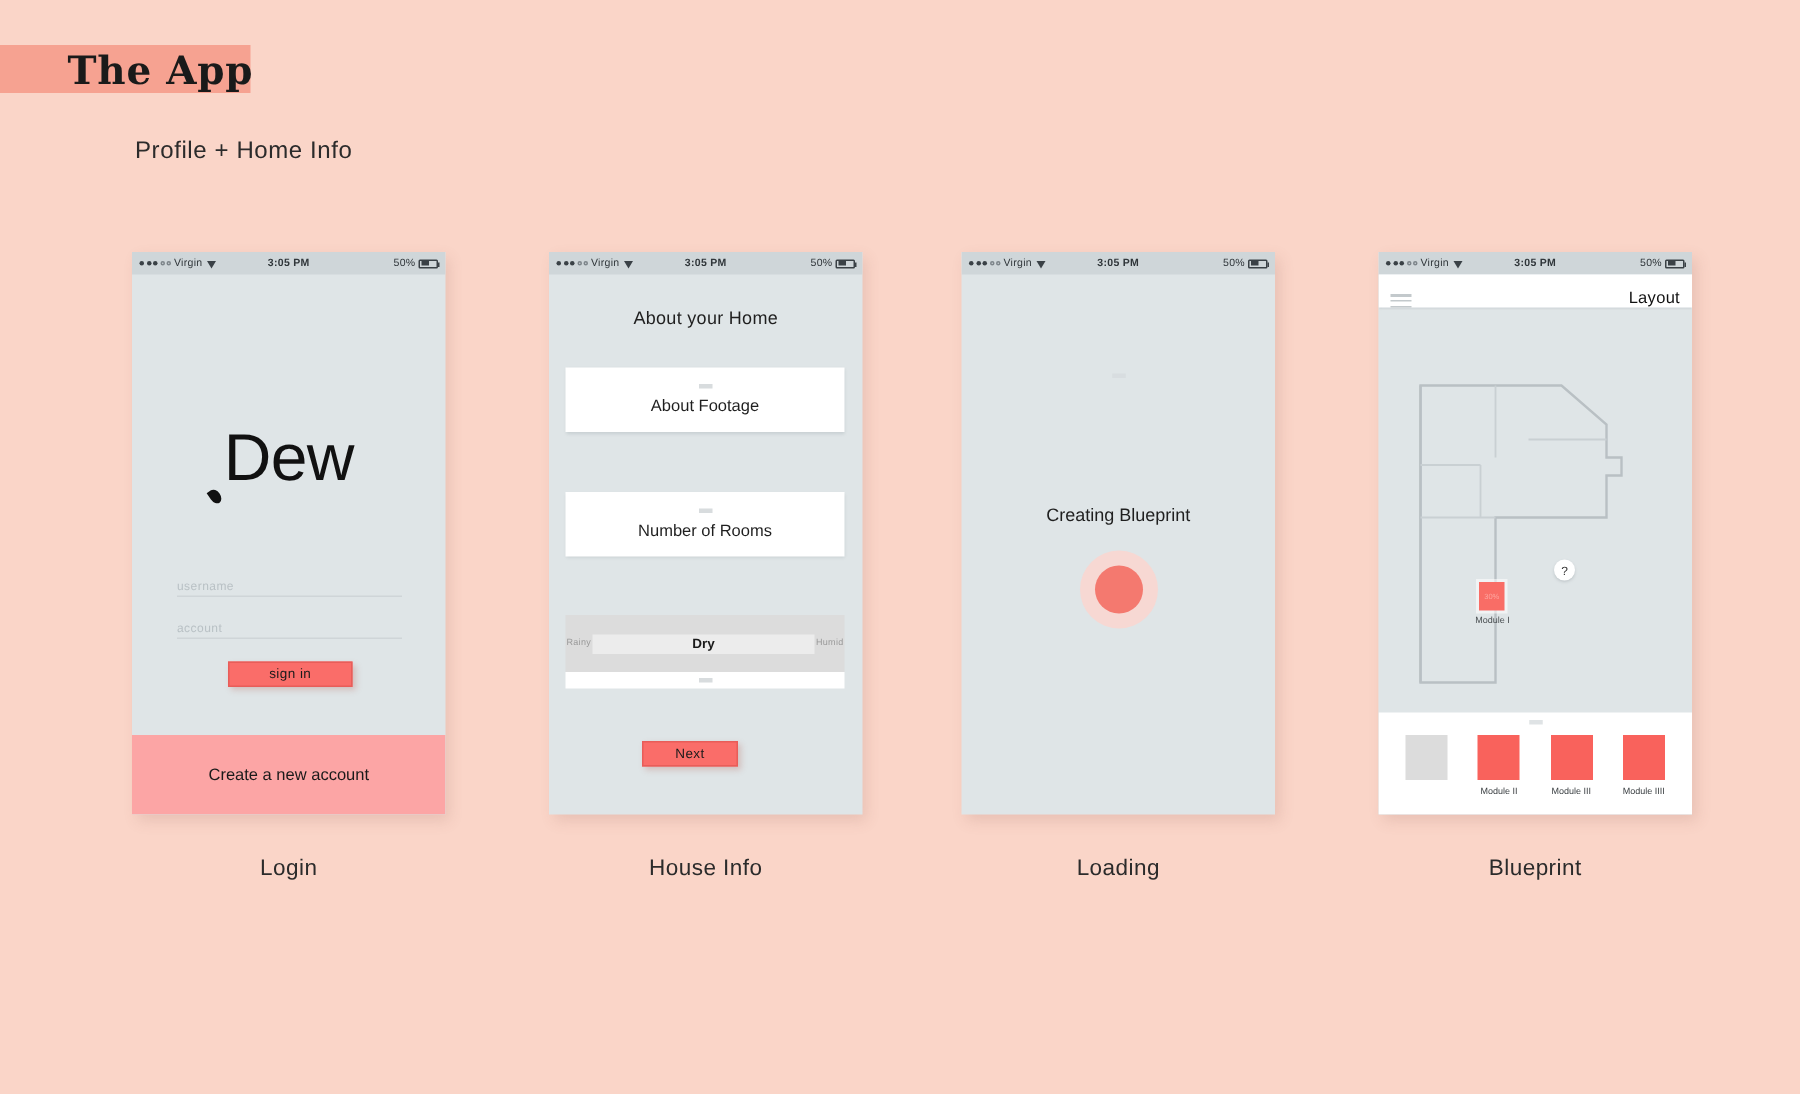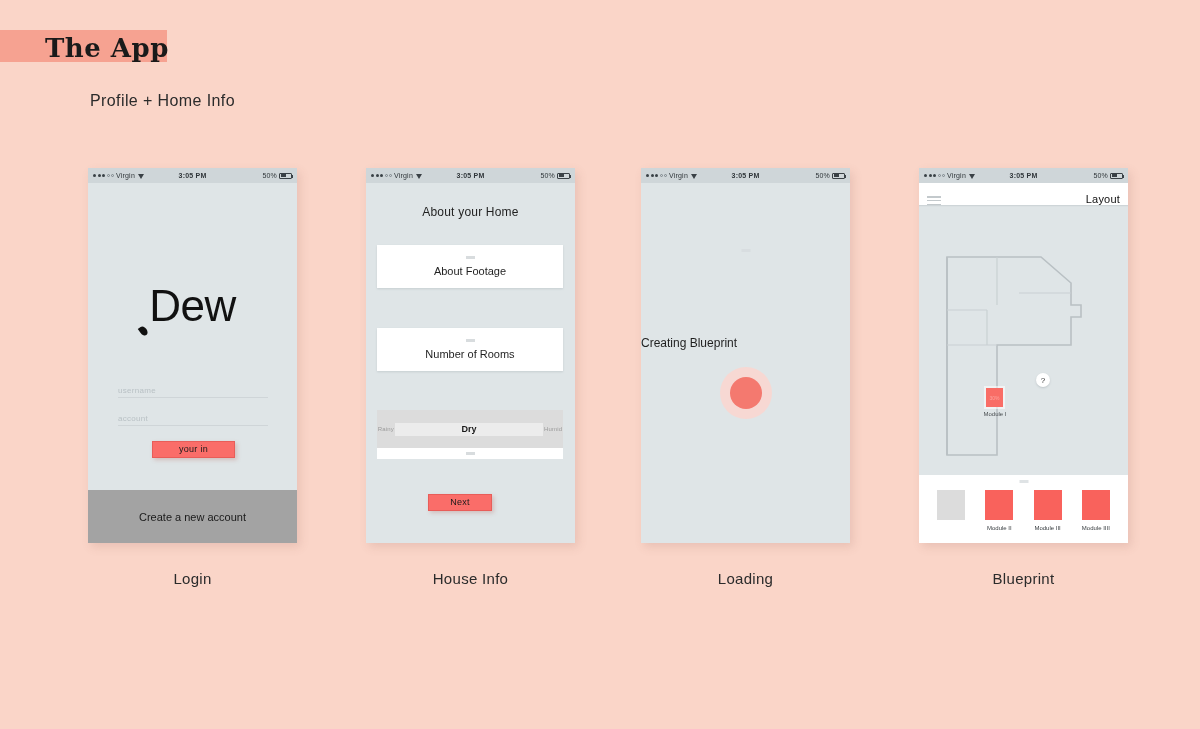--- a/index.html
+++ b/index.html
@@ -153,21 +153,21 @@
     text-align: center;
     box-shadow: 2px 2px 4px rgba(180,90,80,0.28);
     cursor: pointer;
   }
   #signin-button {
     position: absolute; left: 64px; top: 258px;
     width: 83px; height: 17px; line-height: 15px;
   }
   .login-footer {
     position: absolute; bottom: 0; left: 0; right: 0;
-    height: 53px; background: #a3a3a3;
+    height: 53px; background: #fca5a5;
     display: flex; align-items: center; justify-content: center;
     font-size: 11px; color: #1a1a1a; font-weight: 300;
   }
 
   
   .house-body { position: relative; height: 360px; }
   .screen-title {
     text-align: center; font-size: 12px; color: #1f1f1f;
     font-weight: 300; padding-top: 22px; letter-spacing: 0.2px;
   }
@@ -209,21 +209,21 @@
   }
 
   
   .loading-body { position: relative; height: 360px; }
   .tiny-tick {
     position: absolute; left: 50%; top: 66px; transform: translateX(-50%);
     width: 9px; height: 3px; background: #d8dde0;
   }
   .loading-text {
     position: absolute; left: 0; right: 0; top: 153px;
-    text-align: left; font-size: 12px; color: #1f1f1f; font-weight: 300;
+    text-align: center; font-size: 12px; color: #1f1f1f; font-weight: 300;
   }
   .spinner {
     position: absolute; left: 50%; top: 184px; transform: translateX(-50%);
     width: 52px; height: 52px; border-radius: 50%;
     background: #f7d8d3;
     display: flex; align-items: center; justify-content: center;
   }
   .spinner-core {
     width: 32px; height: 32px; border-radius: 50%; background: #f4796f;
   }
@@ -310,21 +310,21 @@
 
   <div class="login-body">
     <div class="logo-wrap">
       <span class="logo">
         <span class="droplet"></span>
         <span>Dew</span>
       </span>
     </div>
     <div class="field" id="field-username">username</div>
     <div class="field" id="field-password">account</div>
-    <div class="btn-coral" id="signin-button">your in</div>
+    <div class="btn-coral" id="signin-button">sign in</div>
     <div class="login-footer">Create a new account</div>
   </div>
 </div>
 <div class="caption" id="cap-login">Login</div>
 
 <div class="phone" id="phone-house">
   <div class="statusbar">
     <div class="sb-left">
       <span class="dots">
         <i class="dot"></i>

